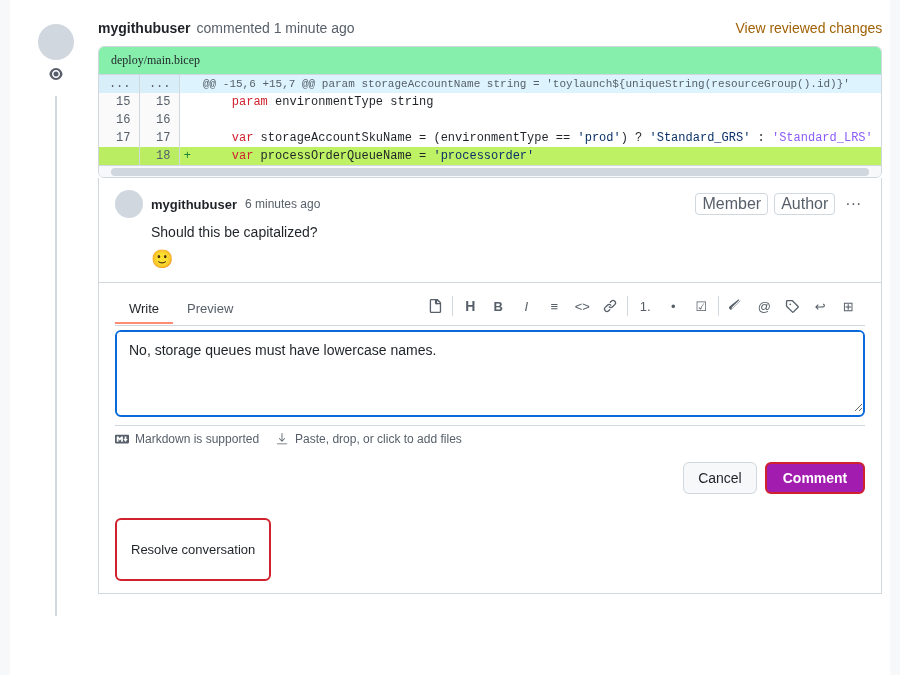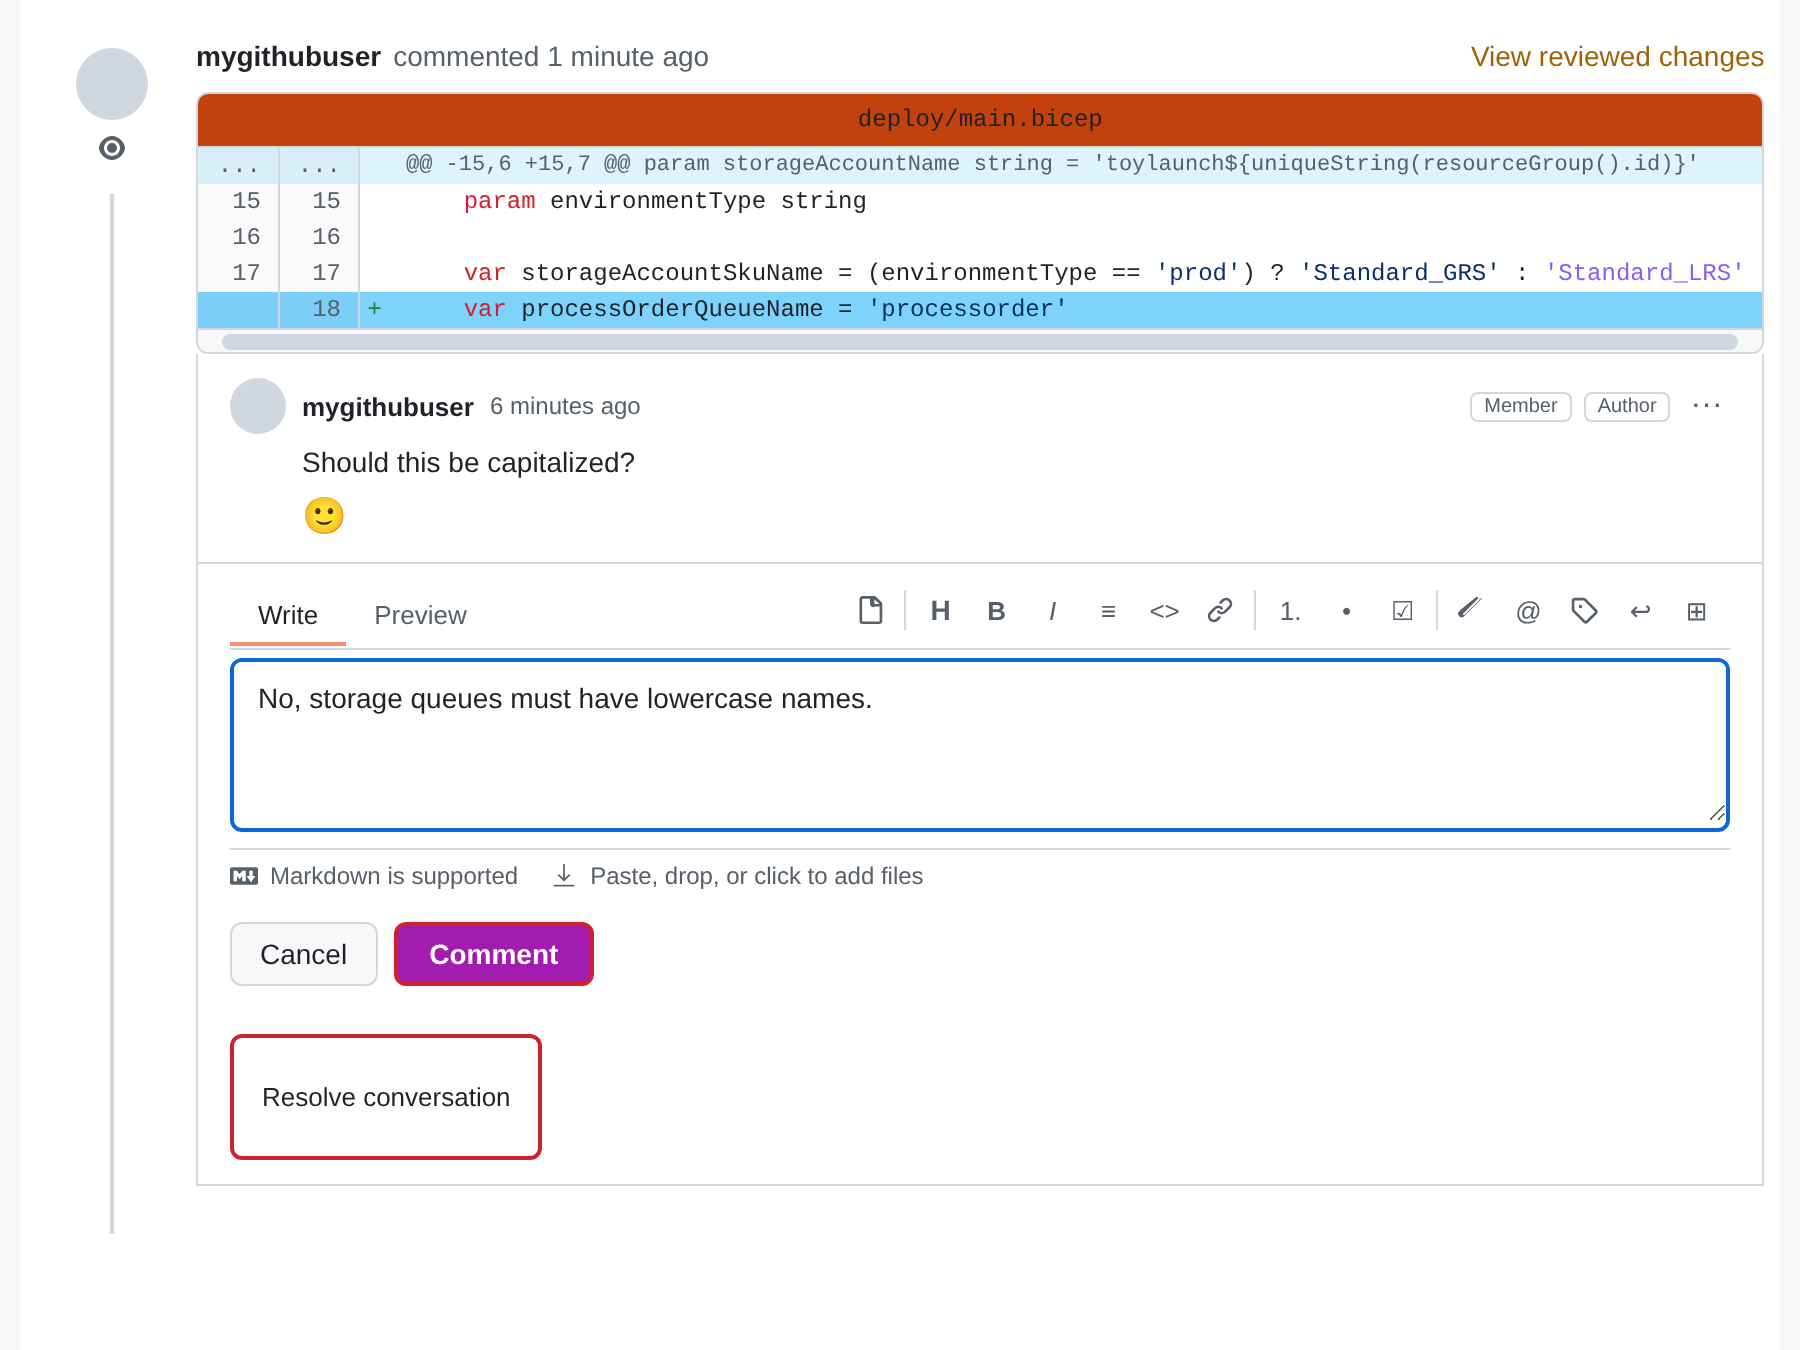--- a/index.html
+++ b/index.html
@@ -78,43 +78,42 @@
       text-decoration: none;
       cursor: pointer;
     }
     .code-block-wrapper {
       border: 1px solid #d0d7de;
       border-radius: 6px;
       overflow: hidden;
       margin-bottom: 0;
     }
     .file-header {
-      background: #c2410c;
+      background: #86efac;
       border-bottom: 1px solid #d0d7de;
       padding: 6px 12px;
       font-size: 12px;
-      font-family: Liberation Mono, monospace;
-      color: #1f2328;
-      text-align: center;
+      font-family: Liberation Serif, serif;
+      color: #1f2328;
     }
     .code-table {
       width: 100%;
       border-collapse: collapse;
       font-family: 'SFMono-Regular', Consolas, 'Liberation Mono', monospace;
       font-size: 12px;
       overflow-x: auto;
     }
     .code-row {
       background: #fff;
     }
     .code-row.diff-header {
       background: #ddf4ff;
     }
     .code-row.added {
-      background: #7dd3fc;
+      background: #bef264;
     }
     .line-num {
       color: #57606a;
       padding: 2px 8px;
       text-align: right;
       user-select: none;
       min-width: 40px;
       border-right: 1px solid #d0d7de;
       background: rgba(0,0,0,0.02);
       font-size: 12px;
@@ -182,21 +181,21 @@
     }
     .comment-badges {
       display: flex;
       align-items: center;
       gap: 6px;
     }
     .badge {
       border: 1px solid #d0d7de;
       border-radius: 4px;
       padding: 1px 6px;
-      font-size: 10px;
+      font-size: 16px;
       color: #57606a;
       background: #fff;
     }
     .dots-btn {
       background: none;
       border: none;
       cursor: pointer;
       color: #57606a;
       font-size: 16px;
       padding: 2px 4px;
@@ -294,20 +293,21 @@
     }
     .editor-footer-item {
       display: flex;
       align-items: center;
       gap: 6px;
       color: #57606a;
       font-size: 12px;
     }
     .editor-actions {
       display: flex;
+      justify-content: flex-end;
       gap: 8px;
       margin-top: 10px;
     }
     .btn-cancel {
       padding: 6px 14px;
       border: 1px solid #d0d7de;
       border-radius: 6px;
       background: #f6f8fa;
       color: #1f2328;
       font-size: 14px;

